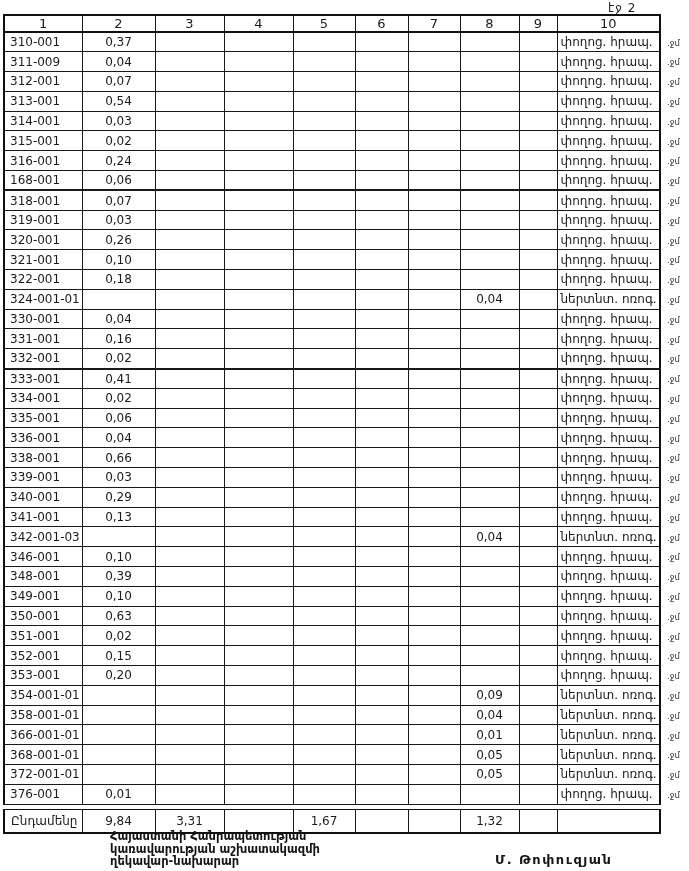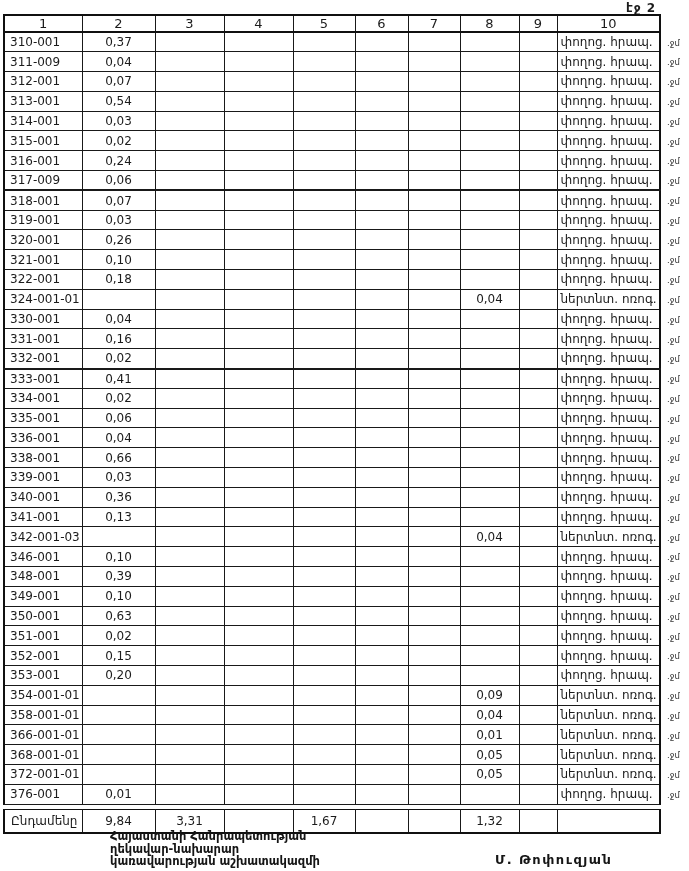--- a/index.html
+++ b/index.html
@@ -5,22 +5,22 @@
   html, body { margin:0; padding:0; }
   body {
     width:689px; height:871px;
     background:#ffffff;
     font-family:"DejaVu Sans", sans-serif;
     color:#1b1b1b;
     position:relative;
     overflow:hidden;
   }
   .page-label {
-    position:absolute; top:1px; left:626px;
-    font-size:12px; font-weight:bold; letter-spacing:1px;
+    position:absolute; top:1px; left:608px;
+    font-size:12px; font-weight:normal; letter-spacing:1px;
   }
   table.doc-table {
     border-collapse:collapse; table-layout:fixed;
     position:absolute; left:3px; top:14px; width:684px;
   }
   th, td {
     padding:0 2px; overflow:hidden; white-space:nowrap;
     font-size:12px; line-height:1; height:17.8px;
     border:1px solid #191919;
     font-weight:normal;
@@ -178,21 +178,21 @@
         <td class="c4"></td>
         <td class="c5"></td>
         <td class="c6"></td>
         <td class="c7"></td>
         <td class="c8"></td>
         <td class="c9"></td>
         <td class="c10">փողոց. հրապ.</td>
         <td class="margin-cell">.ջմ</td>
       </tr>
       <tr class="data-row">
-        <td class="c1">317-009</td>
+        <td class="c1">168-001</td>
         <td class="c2">0,06</td>
         <td class="c3"></td>
         <td class="c4"></td>
         <td class="c5"></td>
         <td class="c6"></td>
         <td class="c7"></td>
         <td class="c8"></td>
         <td class="c9"></td>
         <td class="c10">փողոց. հրապ.</td>
         <td class="margin-cell">.ջմ</td>
@@ -387,21 +387,21 @@
         <td class="c5"></td>
         <td class="c6"></td>
         <td class="c7"></td>
         <td class="c8"></td>
         <td class="c9"></td>
         <td class="c10">փողոց. հրապ.</td>
         <td class="margin-cell">.ջմ</td>
       </tr>
       <tr class="data-row">
         <td class="c1">340-001</td>
-        <td class="c2">0,36</td>
+        <td class="c2">0,29</td>
         <td class="c3"></td>
         <td class="c4"></td>
         <td class="c5"></td>
         <td class="c6"></td>
         <td class="c7"></td>
         <td class="c8"></td>
         <td class="c9"></td>
         <td class="c10">փողոց. հրապ.</td>
         <td class="margin-cell">.ջմ</td>
       </tr>
@@ -616,17 +616,17 @@
       <td class="c8">1,32</td>
       <td class="c9"></td>
       <td class="c10"></td>
       <td class="margin-cell"></td>
     </tr>
   </tfoot>
 </table>
 
 <div class="footer-block">
   <div>Հայաստանի Հանրապետության</div>
+  <div>կառավարության աշխատակազմի</div>
   <div>ղեկավար-նախարար</div>
-  <div>կառավարության աշխատակազմի</div>
 </div>
 
 <div class="signature">Մ. Թոփուզյան</div>
 
 </body></html>

